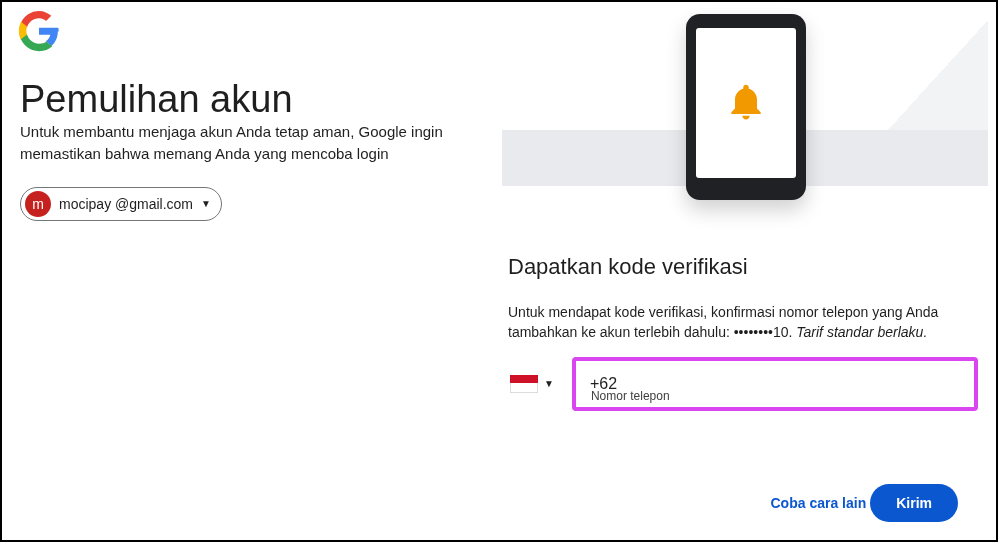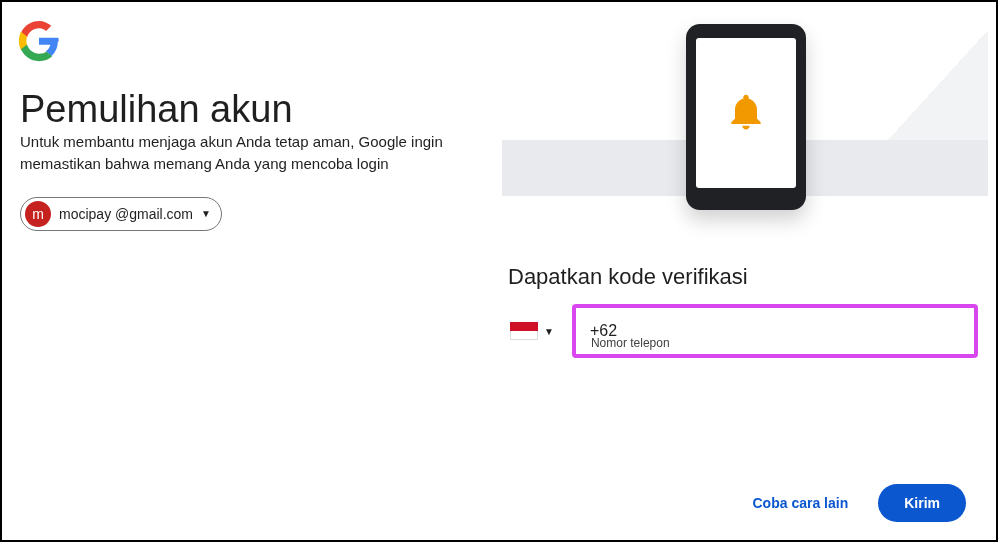--- a/index.html
+++ b/index.html
@@ -1,19 +1,19 @@
 <!DOCTYPE html>
 <html><head>
 <meta charset="utf-8">
 <style>
   * { box-sizing: border-box; margin: 0; padding: 0; }
   html, body { width: 998px; height: 542px; font-family: Arial, "Helvetica Neue", Helvetica, sans-serif; }
   body { border: 2px solid #000; position: relative; overflow: hidden; background:#fff; }
 
-  .content { padding: 22px 18px 0 18px; display: flex; gap: 29px; justify-content: center; }
+  .content { padding: 12px 18px 0 18px; display: flex; gap: 29px; justify-content: center; }
   .left { flex: 1; min-width: 0; }
   .right { width: 470px; flex-shrink:0; }
 
   
   .logo { width: 42px; height: 42px; margin-left: -2px; margin-top:-4px; }
 
   h1.page-title { font-size: 38px; font-weight: 400; color:#1f1f1f; margin-top: 22px; letter-spacing: 0; }
   .subtitle { font-size: 15px; color:#1f1f1f; line-height: 1.45; margin-top: 0; max-width: 470px; }
 
   .account-chip { display:inline-flex; align-items:center; gap:8px; border:1px solid #747775; border-radius: 20px; padding:3px 10px 3px 4px; margin-top: 22px; cursor:pointer; font-size:14px; color:#1f1f1f; }
@@ -36,21 +36,21 @@
   .flag-dd { display:flex; align-items:center; gap:6px; cursor:pointer; padding:6px 2px; }
   .flag { width:28px; height:18px; display:flex; flex-direction:column; }
   .flag .red { flex:1; background:#ce1126; }
   .flag .white { flex:1; background:#fff; border:1px solid #dadce0; border-top:none; }
   .flag-caret { font-size:10px; color:#1f1f1f; }
 
   .phone-field { flex:1; position:relative; }
   .phone-field .float-label { position:absolute; top:-8px; left:14px; background:#fff; padding:0 5px; font-size:12px; color:#404040;margin-top:40px; }
   .phone-input { width:100%; height:54px; border:4px solid #d946ef; border-radius:4px; padding:0 14px; font-size:16px; color:#1f1f1f; outline:none; }
 
-  .footer { position:absolute; right:30px; bottom:18px; display:flex; align-items:center; gap:26px; }
+  .footer { position:absolute; right:38px; bottom:18px; display:flex; align-items:center; }
   .link-btn { font-size:14px; font-weight:600; color:#0b57d0; cursor:pointer; padding:8px 4px; }
   .primary-btn { background:#0b57d0; color:#fff; font-size:14px; font-weight:600; border:none; border-radius:22px; padding:11px 26px; cursor:pointer; }
 </style>
 </head>
 <body>
 
 <div class="content">
   <div class="left">
     <svg class="logo" viewBox="0 0 48 48">
       <path fill="#EA4335" d="M24 9.5c3.9 0 6.6 1.7 8.1 3.1l5.9-5.9C34.5 3.3 29.7 1 24 1 14.8 1 6.9 6.6 3.4 14.5l6.9 5.4C12 14 17.5 9.5 24 9.5z"></path>
@@ -77,20 +77,23 @@
       <div class="device">
         <div class="device-screen">
           <svg class="bell" viewBox="0 0 24 24">
             <path fill="#f29900" d="M12 2c-.8 0-1.5.7-1.5 1.5v.7C7.9 4.9 6 7.3 6 10v5l-2 2v1h16v-1l-2-2v-5c0-2.7-1.9-5.1-4.5-5.8v-.7C13.5 2.7 12.8 2 12 2zM10 19c0 1.1.9 2 2 2s2-.9 2-2h-4z"></path>
           </svg>
         </div>
       </div>
     </div>
 
     <h2 class="section-title">Dapatkan kode verifikasi</h2>
+    <p class="section-desc">
+      <span>Untuk mendapat kode verifikasi, konfirmasi nomor telepon yang Anda tambahkan ke akun terlebih dahulu: </span><span>••••••••10</span><span>. </span><em>Tarif standar berlaku.</em>
+    </p>
 
     <div class="phone-row">
       <div class="flag-dd">
         <div class="flag">
           <div class="red"></div>
           <div class="white"></div>
         </div>
         <span class="flag-caret">▼</span>
       </div>
       <div class="phone-field">

